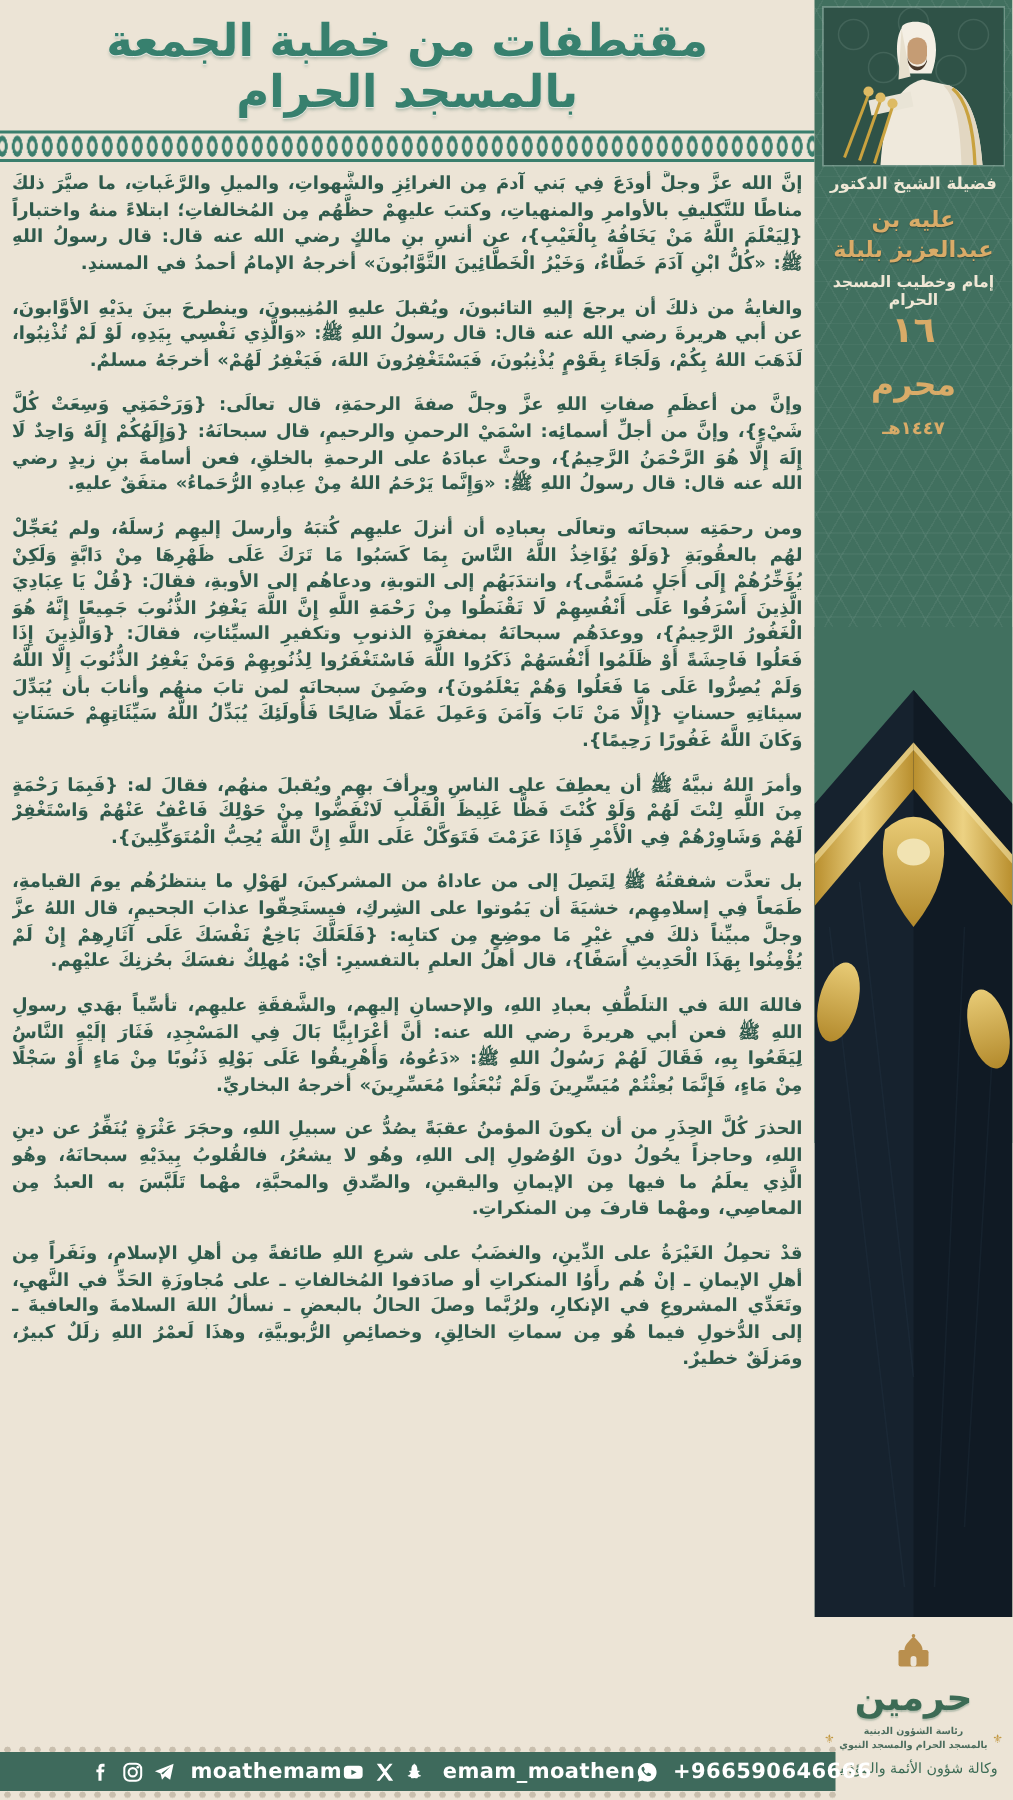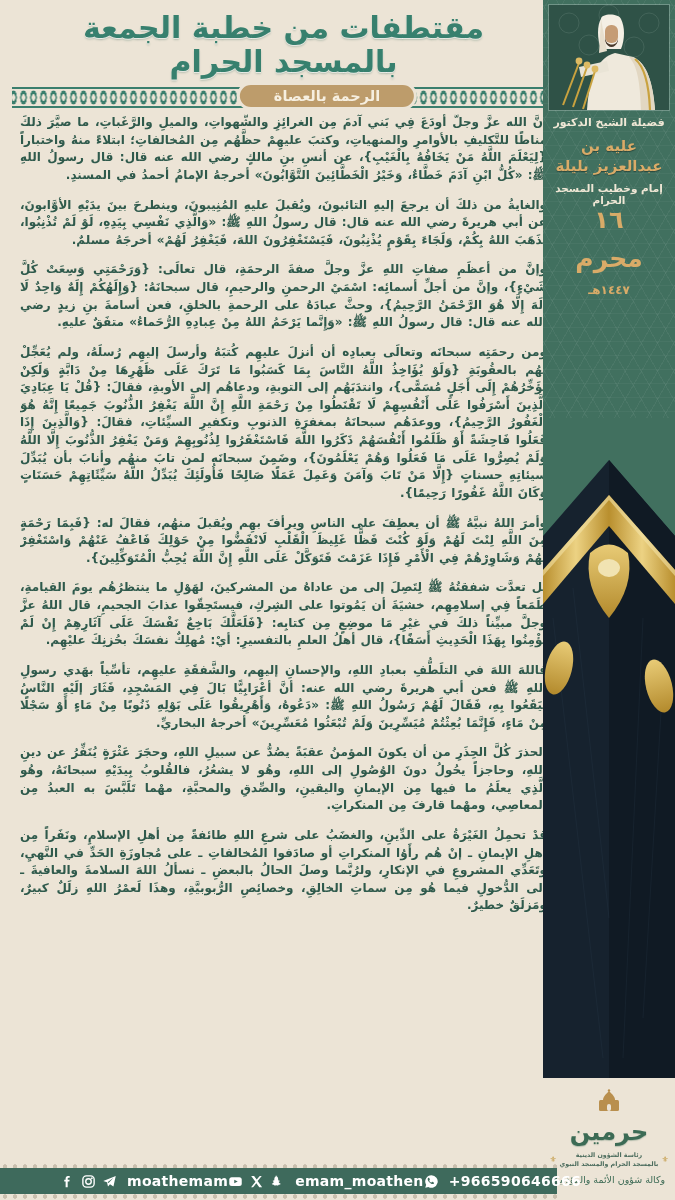--- a/index.html
+++ b/index.html
@@ -4,21 +4,21 @@
 <style>
   * { margin:0; padding:0; box-sizing:border-box; }
   html,body { width:675px; height:1200px; }
   body {
     position:relative; overflow:hidden;
     background:#ece4d6;
     font-family:"DejaVu Sans", sans-serif;
   }
 
   
-  .main-col { position:absolute; left:0; top:0; width:630px; height:1200px;margin-left:12px; }
+  .main-col { position:absolute; left:0; top:0; width:630px; height:1200px; }
 
   .title-wrap {
     position:absolute; top:6px; left:10px; width:523px; height:78px;
     display:flex; align-items:center; justify-content:center; text-align:center;
   }
   .title-text {
     direction:rtl; color:#37806e; font-weight:bold; font-size:30px; line-height:1.15;
     text-shadow:0 1px 0 rgba(255,255,255,.6), 0 2px 2px rgba(40,90,75,.25);
     letter-spacing:-1px;
   }
@@ -58,21 +58,21 @@
   .photo-frame {
     margin:5px auto 6px; width:120px; height:105px; overflow:hidden;
     box-shadow:0 0 0 1px rgba(255,255,255,.25);
   }
   .honorific { color:#f0e8d6; font-size:11px; font-weight:bold; direction:rtl; margin-top:6px; }
   .imam-name { color:#d9ab68; font-size:15px; font-weight:bold; direction:rtl; margin:8px 4px 0;
     line-height:1.3; text-shadow:0 1px 1px rgba(0,0,0,.35); }
   .imam-role { color:#efe7d5; font-size:10.5px; font-weight:bold; direction:rtl; margin-top:6px; }
   .date-block { color:#d9ab68; direction:rtl; }
   .date-day { font-size:24px; font-weight:bold; letter-spacing:4px; }
-  .date-month { font-size:25px; font-weight:bold; margin-top:10px; letter-spacing:2px; }
+  .date-month { font-size:21px; font-weight:bold; margin-top:10px; letter-spacing:2px; }
   .date-year { font-size:12px; font-weight:bold; margin-top:10px; letter-spacing:1px;text-align:center; }
   .kaaba-wrap { position:absolute; left:0; top:418px; width:132px; height:660px; }
 
   
   .logo-block {
     position:absolute; right:0; bottom:0; width:132px; height:122px;
     background:#ece4d6; text-align:center; padding-top:10px;
   }
   .logo-row { display:flex; direction:rtl; align-items:center; justify-content:center; gap:4px;flex-direction:column; }
   .logo-name { color:#3c6b55; font-size:24px; font-weight:bold; direction:rtl;
@@ -111,21 +111,20 @@
 </head>
 <body>
 
 <div class="main-col">
 
   <div class="title-wrap">
     <div class="title-text">مقتطفات من خطبة الجمعة بالمسجد الحرام</div>
   </div>
 
   <div class="deco-band"></div>
-  <div class="band-badge">الرحمة بالعصاة</div>
 
   <div class="paras">
     <p>إنَّ الله عزَّ وجلَّ أودَعَ فِي بَني آدمَ مِن الغرائِزِ والشَّهواتِ، والميلِ والرَّغَباتِ، ما صيَّرَ ذلكَ مناطًا للتَّكليفِ بالأوامرِ والمنهياتِ، وكتبَ عليهِمْ حظَّهُم مِن المُخالفاتِ؛ ابتلاءً منهُ واختباراً {لِيَعْلَمَ اللَّهُ مَنْ يَخَافُهُ بِالْغَيْبِ}، عن أنسِ بنِ مالكٍ رضي الله عنه قال: قال رسولُ اللهِ ﷺ: «كُلُّ ابْنِ آدَمَ خَطَّاءٌ، وَخَيْرُ الْخَطَّائِينَ التَّوَّابُونَ» أخرجهُ الإمامُ أحمدُ في المسندِ.</p>
     <p>والغايةُ من ذلكَ أن يرجعَ إليهِ التائبونَ، ويُقبلَ عليهِ المُنِيبونَ، وينطرحَ بينَ يدَيْهِ الأوَّابونَ، عن أبي هريرةَ رضي الله عنه قال: قال رسولُ اللهِ ﷺ: «وَالَّذِي نَفْسِي بِيَدِهِ، لَوْ لَمْ تُذْنِبُوا، لَذَهَبَ اللهُ بِكُمْ، وَلَجَاءَ بِقَوْمٍ يُذْنِبُونَ، فَيَسْتَغْفِرُونَ اللهَ، فَيَغْفِرُ لَهُمْ» أخرجَهُ مسلمٌ.</p>
     <p>وإنَّ من أعظَمِ صفاتِ اللهِ عزَّ وجلَّ صفةَ الرحمَةِ، قال تعالَى: {وَرَحْمَتِي وَسِعَتْ كُلَّ شَيْءٍ}، وإنَّ من أجلِّ أسمائِه: اسْمَيْ الرحمنِ والرحيمِ، قال سبحانَهُ: {وَإِلَهُكُمْ إِلَهٌ وَاحِدٌ لَا إِلَهَ إِلَّا هُوَ الرَّحْمَنُ الرَّحِيمُ}، وحثَّ عبادَهُ على الرحمةِ بالخلقِ، فعن أسامةَ بنِ زيدٍ رضي الله عنه قال: قال رسولُ اللهِ ﷺ: «وَإِنَّما يَرْحَمُ اللهُ مِنْ عِبادِهِ الرُّحَماءُ» متفَقٌ عليهِ.</p>
     <p>ومن رحمَتِه سبحانَه وتعالَى بعبادِه أن أنزلَ عليهِم كُتبَهُ وأرسلَ إليهِم رُسلَهُ، ولم يُعَجِّلْ لهُم بالعقُوبَةِ {وَلَوْ يُؤَاخِذُ اللَّهُ النَّاسَ بِمَا كَسَبُوا مَا تَرَكَ عَلَى ظَهْرِهَا مِنْ دَابَّةٍ وَلَكِنْ يُؤَخِّرُهُمْ إِلَى أَجَلٍ مُسَمًّى}، وانتدَبَهُم إلى التوبةِ، ودعاهُم إلى الأوبةِ، فقالَ: {قُلْ يَا عِبَادِيَ الَّذِينَ أَسْرَفُوا عَلَى أَنْفُسِهِمْ لَا تَقْنَطُوا مِنْ رَحْمَةِ اللَّهِ إِنَّ اللَّهَ يَغْفِرُ الذُّنُوبَ جَمِيعًا إِنَّهُ هُوَ الْغَفُورُ الرَّحِيمُ}، ووعدَهُم سبحانَهُ بمغفرَةِ الذنوبِ وتكفيرِ السيِّئاتِ، فقالَ: {وَالَّذِينَ إِذَا فَعَلُوا فَاحِشَةً أَوْ ظَلَمُوا أَنْفُسَهُمْ ذَكَرُوا اللَّهَ فَاسْتَغْفَرُوا لِذُنُوبِهِمْ وَمَنْ يَغْفِرُ الذُّنُوبَ إِلَّا اللَّهُ وَلَمْ يُصِرُّوا عَلَى مَا فَعَلُوا وَهُمْ يَعْلَمُونَ}، وضَمِنَ سبحانَه لمن تابَ منهُم وأنابَ بأن يُبَدِّلَ سيئاتِهِ حسناتٍ {إِلَّا مَنْ تَابَ وَآمَنَ وَعَمِلَ عَمَلًا صَالِحًا فَأُولَئِكَ يُبَدِّلُ اللَّهُ سَيِّئَاتِهِمْ حَسَنَاتٍ وَكَانَ اللَّهُ غَفُورًا رَحِيمًا}.</p>
     <p>وأمرَ اللهُ نبيَّهُ ﷺ أن يعطِفَ على الناسِ ويرأفَ بهِم ويُقبلَ منهُم، فقالَ له: {فَبِمَا رَحْمَةٍ مِنَ اللَّهِ لِنْتَ لَهُمْ وَلَوْ كُنْتَ فَظًّا غَلِيظَ الْقَلْبِ لَانْفَضُّوا مِنْ حَوْلِكَ فَاعْفُ عَنْهُمْ وَاسْتَغْفِرْ لَهُمْ وَشَاوِرْهُمْ فِي الْأَمْرِ فَإِذَا عَزَمْتَ فَتَوَكَّلْ عَلَى اللَّهِ إِنَّ اللَّهَ يُحِبُّ الْمُتَوَكِّلِينَ}.</p>
     <p>بل تعدَّت شفقتُهُ ﷺ لِتَصِلَ إلى من عاداهُ من المشركينَ، لهَوْلِ ما ينتظرُهُم يومَ القيامةِ، طَمَعاً فِي إسلامِهِم، خشيَةَ أن يَمُوتوا على الشِركِ، فيستَحِقّوا عذابَ الجحيمِ، قال اللهُ عزَّ وجلَّ مبيِّناً ذلكَ في غيْرِ مَا موضِعٍ مِن كتابِه: {فَلَعَلَّكَ بَاخِعٌ نَفْسَكَ عَلَى آثَارِهِمْ إِنْ لَمْ يُؤْمِنُوا بِهَذَا الْحَدِيثِ أَسَفًا}، قال أهلُ العلمِ بالتفسيرِ: أيْ: مُهلِكٌ نفسَكَ بحُزنِكَ عليْهِم.</p>
     <p>فاللهَ اللهَ في التلَطُّفِ بعبادِ اللهِ، والإحسانِ إليهِم، والشَّفقَةِ عليهِم، تأسِّياً بهَدي رسولِ اللهِ ﷺ فعن أبي هريرةَ رضي الله عنه: أنَّ أعْرَابِيًّا بَالَ فِي المَسْجِدِ، فَثَارَ إلَيْهِ النَّاسُ لِيَقَعُوا بِهِ، فَقَالَ لَهُمْ رَسُولُ اللهِ ﷺ: «دَعُوهُ، وَأَهْرِيقُوا عَلَى بَوْلِهِ ذَنُوبًا مِنْ مَاءٍ أَوْ سَجْلًا مِنْ مَاءٍ، فَإِنَّمَا بُعِثْتُمْ مُيَسِّرِينَ وَلَمْ تُبْعَثُوا مُعَسِّرِينَ» أخرجهُ البخاريِّ.</p>
     <p>الحذرَ كُلَّ الحِذَرِ من أن يكونَ المؤمنُ عقبَةً يصُدُّ عن سبيلِ اللهِ، وحجَرَ عَثْرَةٍ يُنَفِّرُ عن دينِ اللهِ، وحاجزاً يحُولُ دونَ الوُصُولِ إلى اللهِ، وهُو لا يشعُرُ، فالقُلوبُ بِيدَيْهِ سبحانَهُ، وهُو الَّذِي يعلَمُ ما فيها مِن الإيمانِ واليقينِ، والصِّدقِ والمحبَّةِ، مهْما تَلَبَّسَ به العبدُ مِن المعاصِي، ومهْما قارفَ مِن المنكراتِ.</p>

